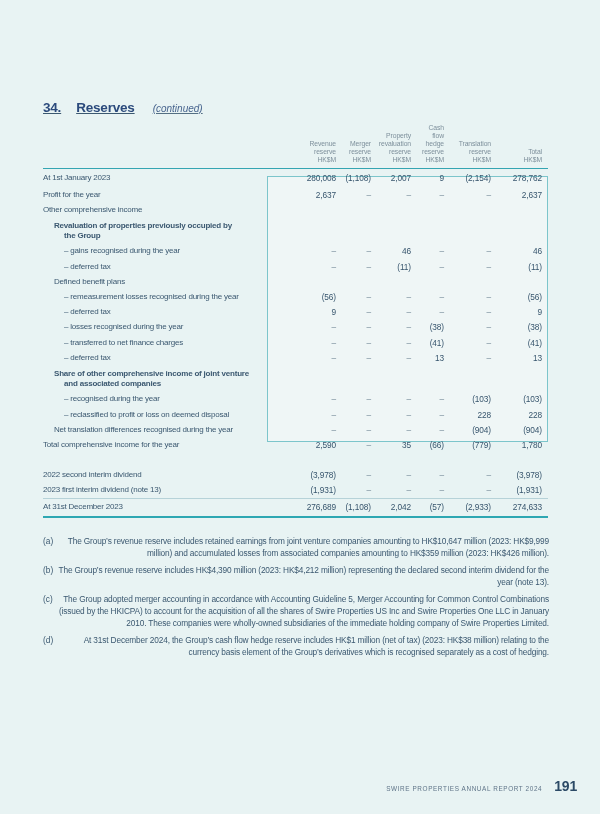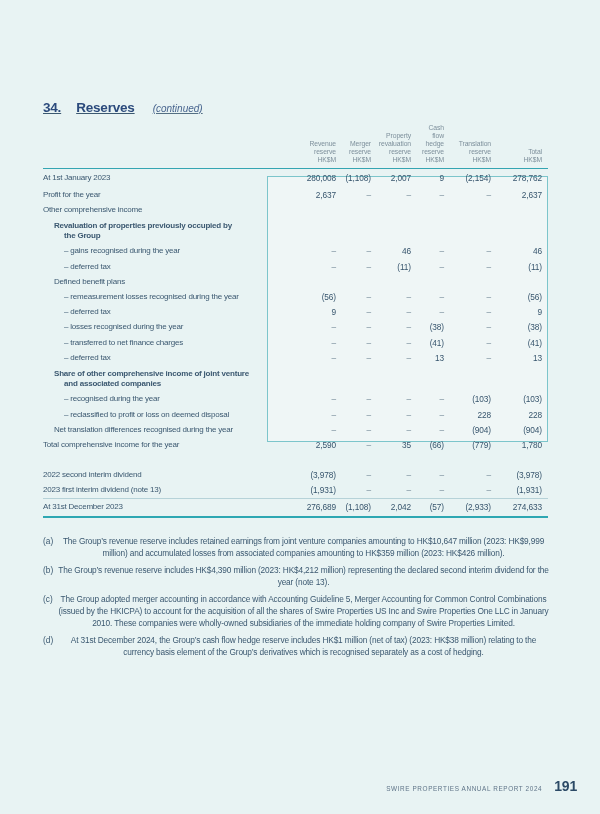--- a/index.html
+++ b/index.html
@@ -51,21 +51,21 @@
   .oci-box{
     position:absolute;left:224px;top:52px;width:281px;height:266px;
     border:1.5px solid #7cc5cb;background:rgba(255,255,255,0.30);
     box-sizing:border-box;z-index:0;pointer-events:none;
   }
 
   
   .footnotes{position:absolute;left:43px;top:536px;width:506px;}
   .footnote{display:flex;margin-bottom:6px;}
   .fn-marker{width:15px;flex:0 0 15px;font-size:8.3px;line-height:11.6px;color:#3b5870;}
-  .fn-text{flex:1;font-size:8.3px;line-height:11.6px;color:#3b5870;letter-spacing:-0.15px;text-align:center;}
+  .fn-text{flex:1;font-size:8.3px;line-height:11.6px;color:#3b5870;letter-spacing:-0.15px;text-align:right;}
 
   
   .footer{
     position:absolute;right:23px;top:778px;
     display:flex;align-items:baseline;gap:12px;
   }
   .footer .report{font-size:6.4px;letter-spacing:0.6px;color:#5f7488;text-transform:uppercase;}
   .footer .pageno{font-size:14px;font-weight:bold;color:#2c4a66;letter-spacing:-0.2px;}
 </style>
 </head>

